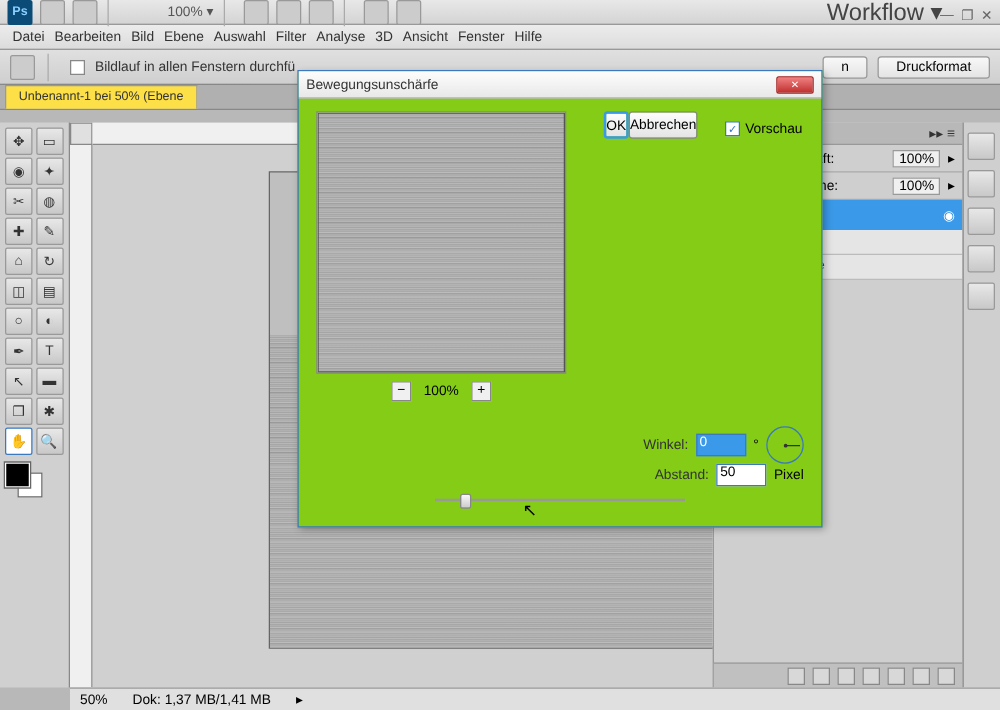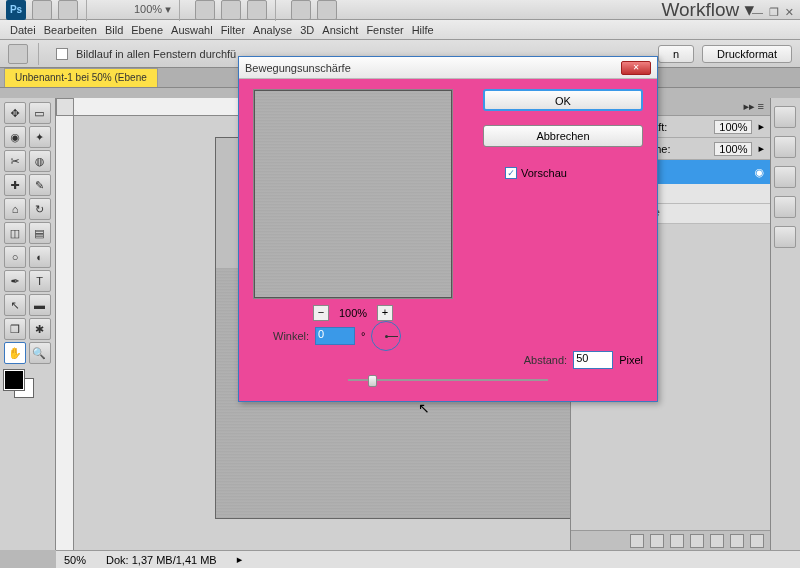--- a/index.html
+++ b/index.html
@@ -48,29 +48,29 @@
 .sm-row { height: 20px; background: #e5e5e5; border-bottom: 1px solid #bbb; padding: 3px 12px; font-size: 10px; color: #444; }
 .panel-foot { height: 20px; background: #c0c0c0; border-top: 1px solid #999; display: flex; align-items: center; gap: 6px; padding: 0 6px; }
 .pf-ico { width: 14px; height: 14px; background: #d8d8d8; border: 1px solid #888; }
 
 .dock { width: 30px; background: #cfcfcf; border-left: 1px solid #888; display: flex; flex-direction: column; gap: 8px; padding: 8px 3px; }
 .dock-ico { width: 22px; height: 22px; background: linear-gradient(#e8e8e8,#c8c8c8); border: 1px solid #999; border-radius: 2px; }
 
 .statusbar { position: absolute; bottom: 0; left: 56px; right: 0; height: 18px; background: #e0e0e0; border-top: 1px solid #999; display: flex; align-items: center; padding: 0 8px; gap: 20px; font-size: 10px; }
 
 
-.dialog { position: absolute; top: 56px; left: 238px; width: 420px; background: #ec4899; border: 1px solid #3a78c0; box-shadow: 2px 2px 6px rgba(0,0,0,.3); }
+.dialog { position: absolute; top: 56px; left: 238px; width: 420px; background: #84cc16; border: 1px solid #3a78c0; box-shadow: 2px 2px 6px rgba(0,0,0,.3); }
 .dlg-title { height: 22px; background: linear-gradient(#fdfdfd,#e8e8e8); border-bottom: 1px solid #bbb; display: flex; align-items: center; padding: 0 6px; }
 .dlg-title span { flex: 1; color: #333; }
 .dlg-close { width: 30px; height: 14px; background: linear-gradient(#f08080,#c03030); border: 1px solid #a02020; border-radius: 2px; color: #fff; font-size: 8px; text-align: center; line-height: 12px; }
 .dlg-body { padding: 10px 14px 14px; }
 .preview { width: 200px; height: 210px; background: repeating-linear-gradient(0deg,#9a9a9a,#bcbcbc 1px,#a5a5a5 2px,#b8b8b8 3px); border: 1px solid #888; box-shadow: inset 0 0 0 1px #555; }
 .zoom-row { display: flex; align-items: center; gap: 10px; margin-top: 6px; width: 200px; justify-content: center; }
 .zbtn { width: 16px; height: 16px; border: 1px solid #888; background: #f0f0f0; text-align: center; line-height: 12px; }
-.dlg-right { position: absolute; top: 32px; right: 14px; width: 160px; display: flex; flex-direction: column; gap: 14px; }
+.dlg-right { position: absolute; top: 32px; right: 14px; width: 160px; display: flex; flex-direction: row; gap: 0; }
 .dlg-btn { height: 22px; background: linear-gradient(#fdfdfd,#e4e4e4); border: 1px solid #888; border-radius: 3px; text-align: center; line-height: 20px; }
 .dlg-btn.ok { border: 2px solid #3a99e8; }
 .chk-row { display: flex; align-items: center; gap: 4px; margin-top: 6px; padding-left: 22px; }
 .chk-row .cb { width: 12px; height: 12px; border: 1px solid #3a78c0; background: #fff; color: #3a78c0; font-size: 9px; text-align: center; line-height: 10px; }
 .ctrl-row { display: flex; align-items: center; gap: 6px; justify-content: flex-end; }
 .ctrl-row .label { color: #333; }
 .num-input { width: 40px; height: 18px; border: 1px solid #3a78c0; background: #fff; color: #000; text-align: left; padding: 0 2px; }
 .num-input.sel { background: #3a99e8; color: #fff; }
 .angle-dial { width: 30px; height: 30px; border: 1px solid #3a78c0; border-radius: 50%; position: relative; }
 .angle-dial::after { content: ""; position: absolute; top: 14px; left: 14px; width: 12px; height: 1px; background: #333; }
@@ -236,21 +236,21 @@
 
     <div class="dlg-right">
       <div class="dlg-btn ok">OK</div>
       <div class="dlg-btn">Abbrechen</div>
       <div class="chk-row">
         <div class="cb">✓</div>
         <span>Vorschau</span>
       </div>
     </div>
 
-    <div class="ctrl-row" style="justify-content:flex-start; padding-left:20px;">
+    <div class="ctrl-row" style="margin-top:20px; justify-content:flex-end; padding-left:20px;">
       <span class="label">Winkel:</span>
       <div class="num-input sel">0</div>
       <span>°</span>
       <div class="angle-dial"></div>
     </div>
 
     <div class="ctrl-row">
       <span class="label">Abstand:</span>
       <div class="num-input">50</div>
       <span>Pixel</span>

